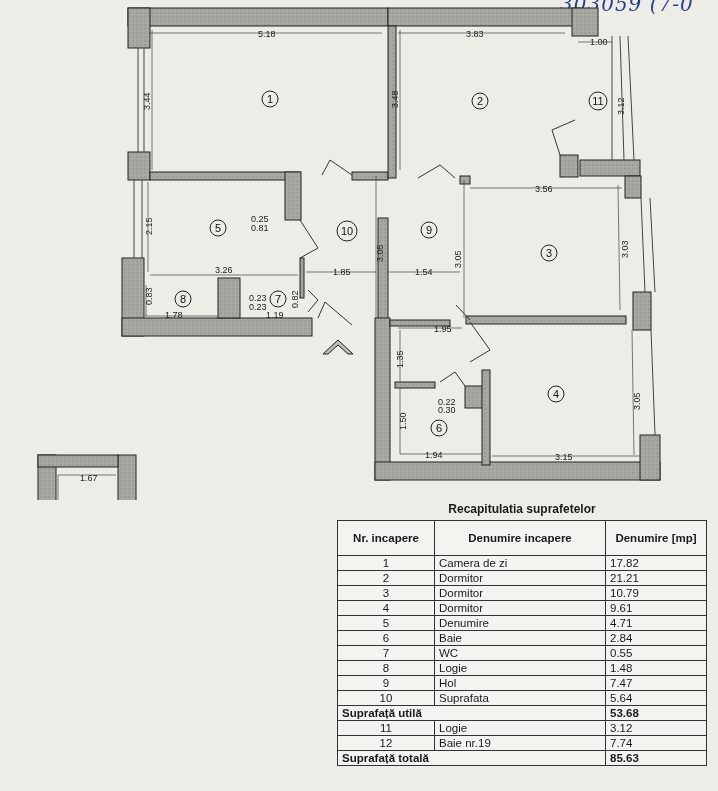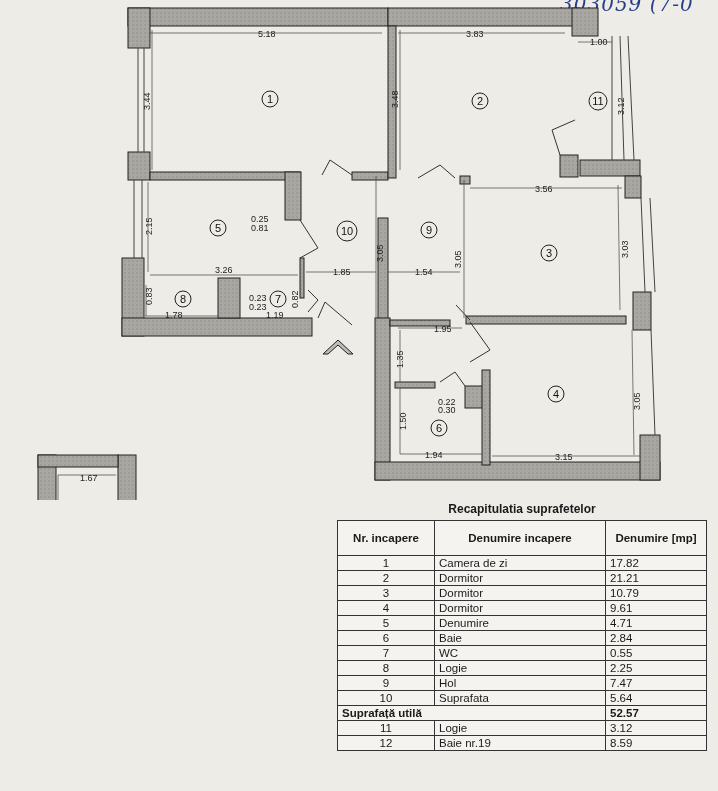--- a/index.html
+++ b/index.html
@@ -259,41 +259,45 @@
           <td class="r">2.84</td>
         </tr>
       <tr>
           <td class="c">7</td>
           <td>WC</td>
           <td class="r">0.55</td>
         </tr>
       <tr>
           <td class="c">8</td>
           <td>Logie</td>
-          <td class="r">2.25</td>
+          <td class="r">1.48</td>
         </tr>
       <tr>
           <td class="c">9</td>
           <td>Hol</td>
           <td class="r">7.47</td>
         </tr>
       <tr>
           <td class="c">10</td>
           <td>Suprafata</td>
           <td class="r">5.64</td>
         </tr>
       <tr>
           <td class="sum" colspan="2">Suprafață utilă</td>
-          <td class="r sum">52.57</td>
+          <td class="r sum">53.68</td>
         </tr>
       <tr>
           <td class="c">11</td>
           <td>Logie</td>
           <td class="r">3.12</td>
         </tr>
       <tr>
           <td class="c">12</td>
           <td>Baie nr.19</td>
-          <td class="r">8.59</td>
+          <td class="r">7.74</td>
+        </tr>
+      <tr>
+          <td class="sum" colspan="2">Suprafață totală</td>
+          <td class="r sum">85.63</td>
         </tr>
     </tbody>
   </table>
 </div>
 
 </body></html>

